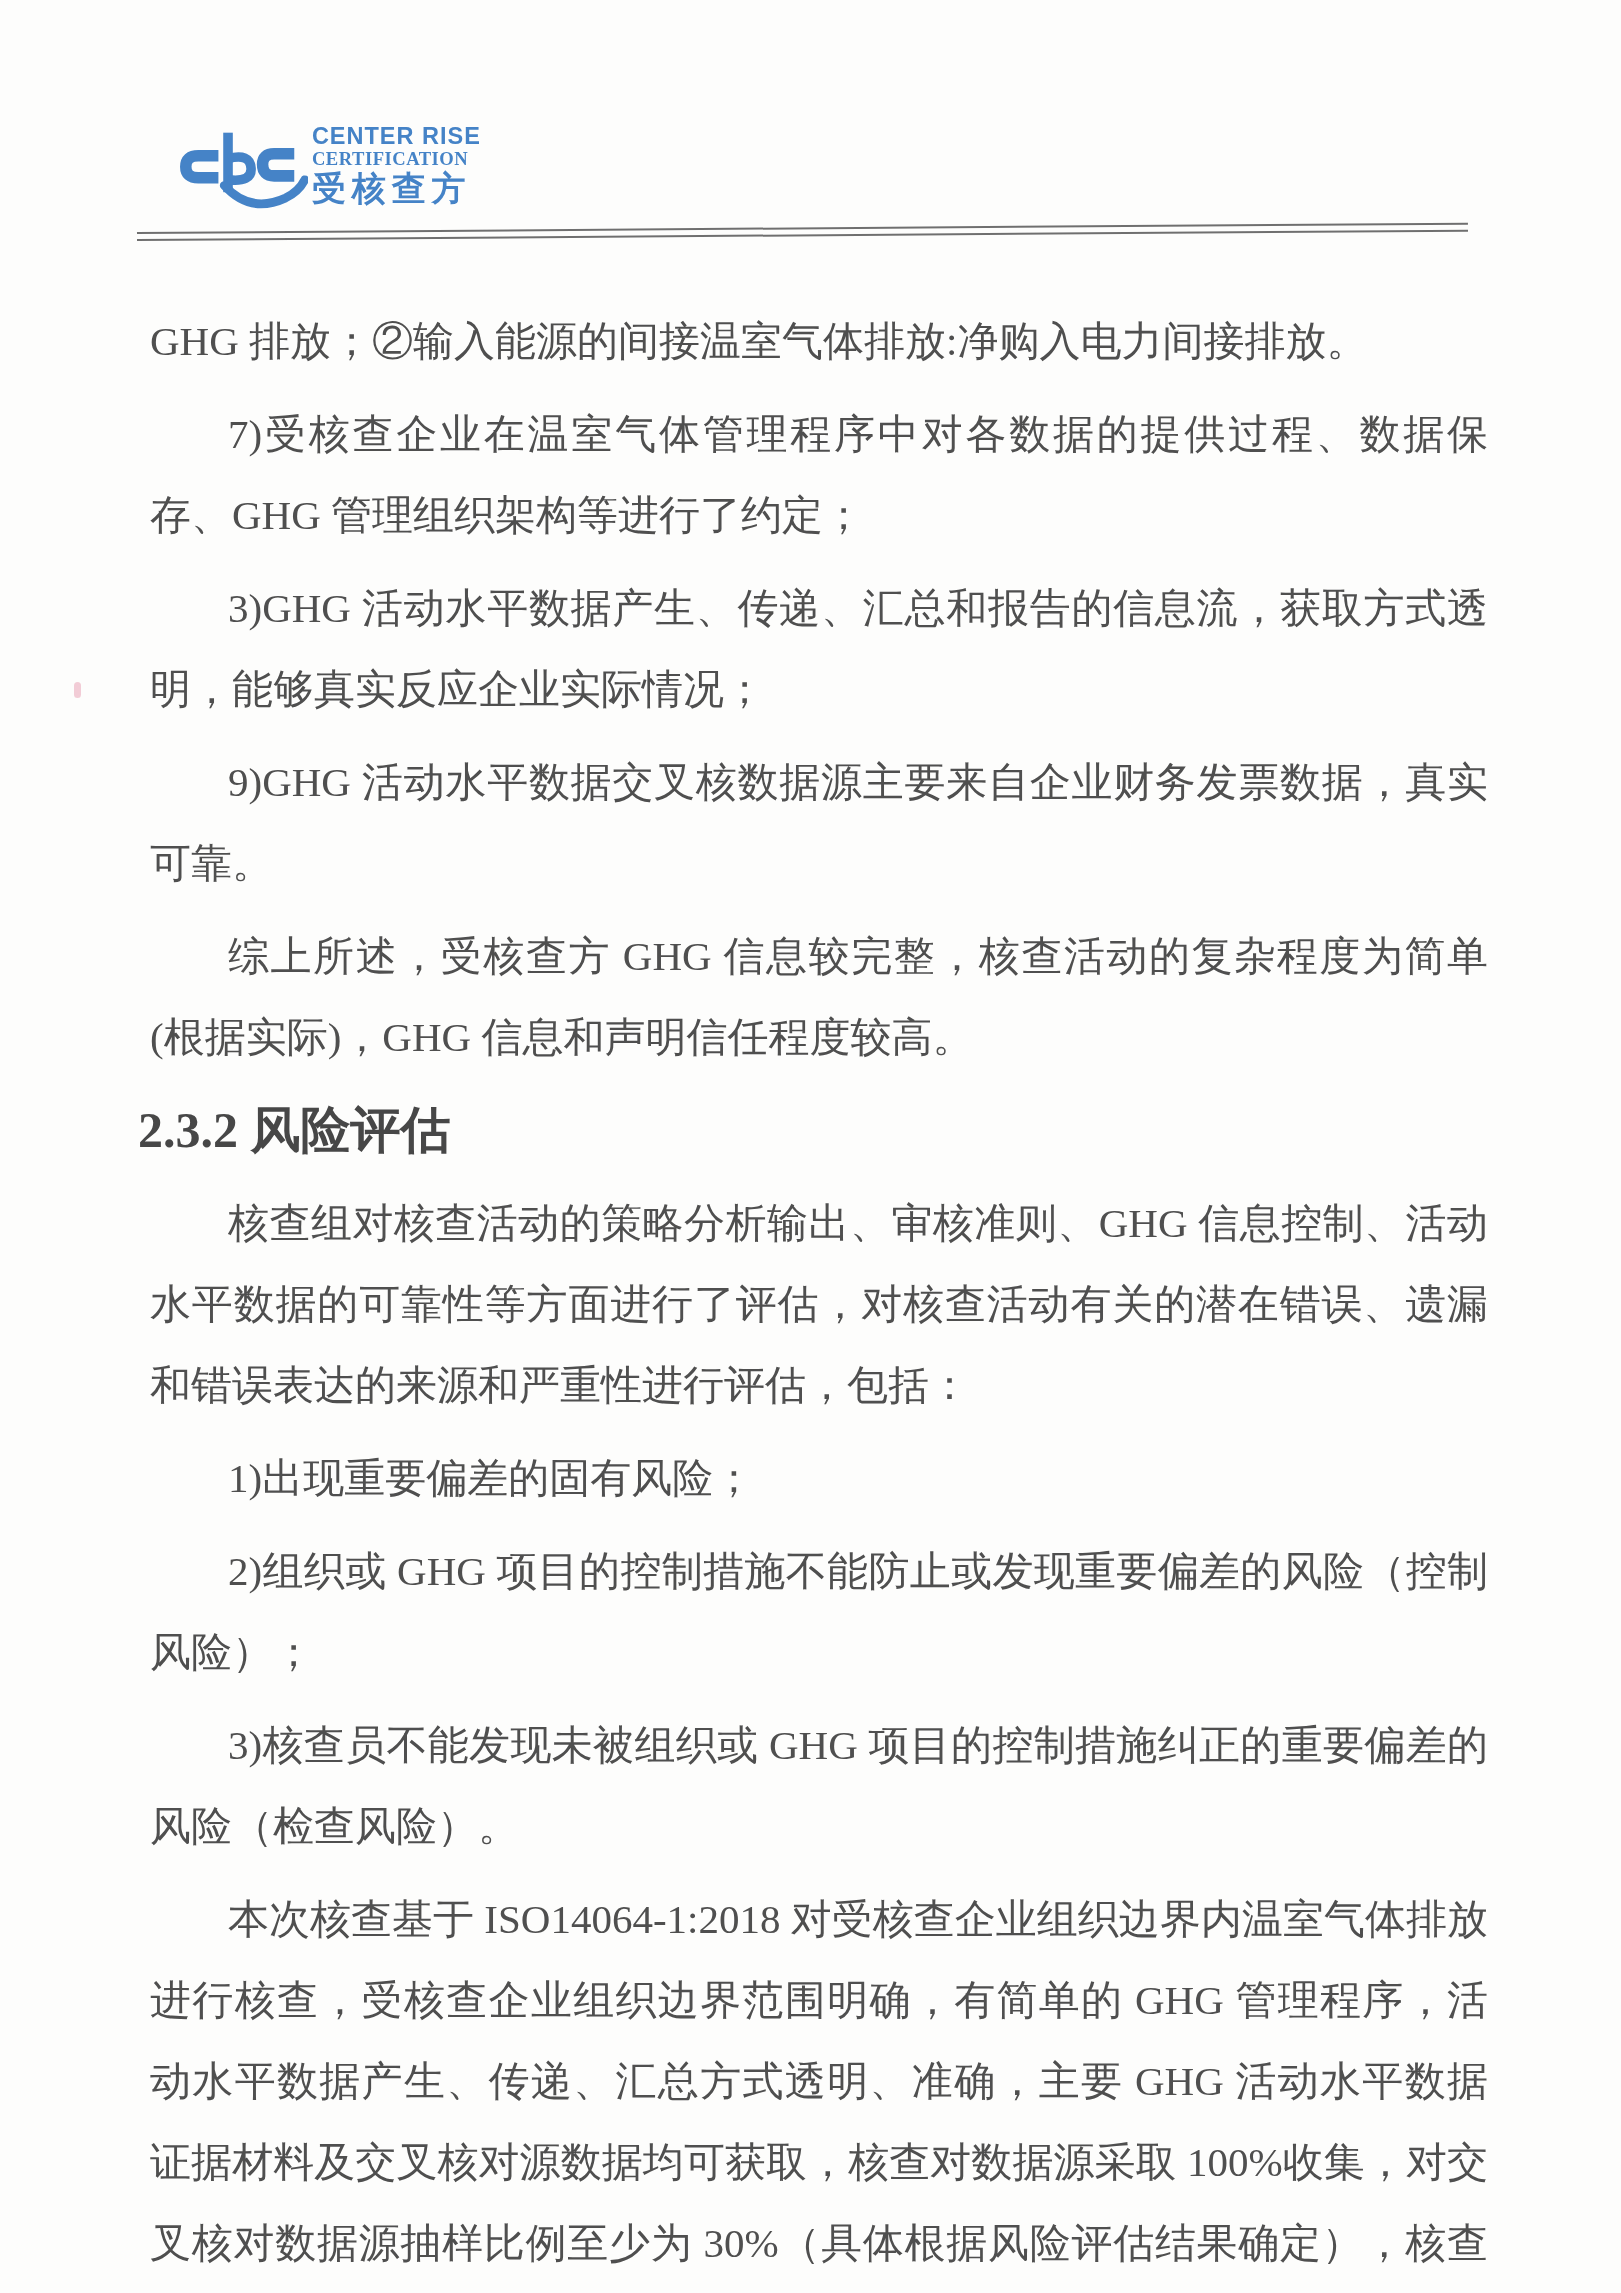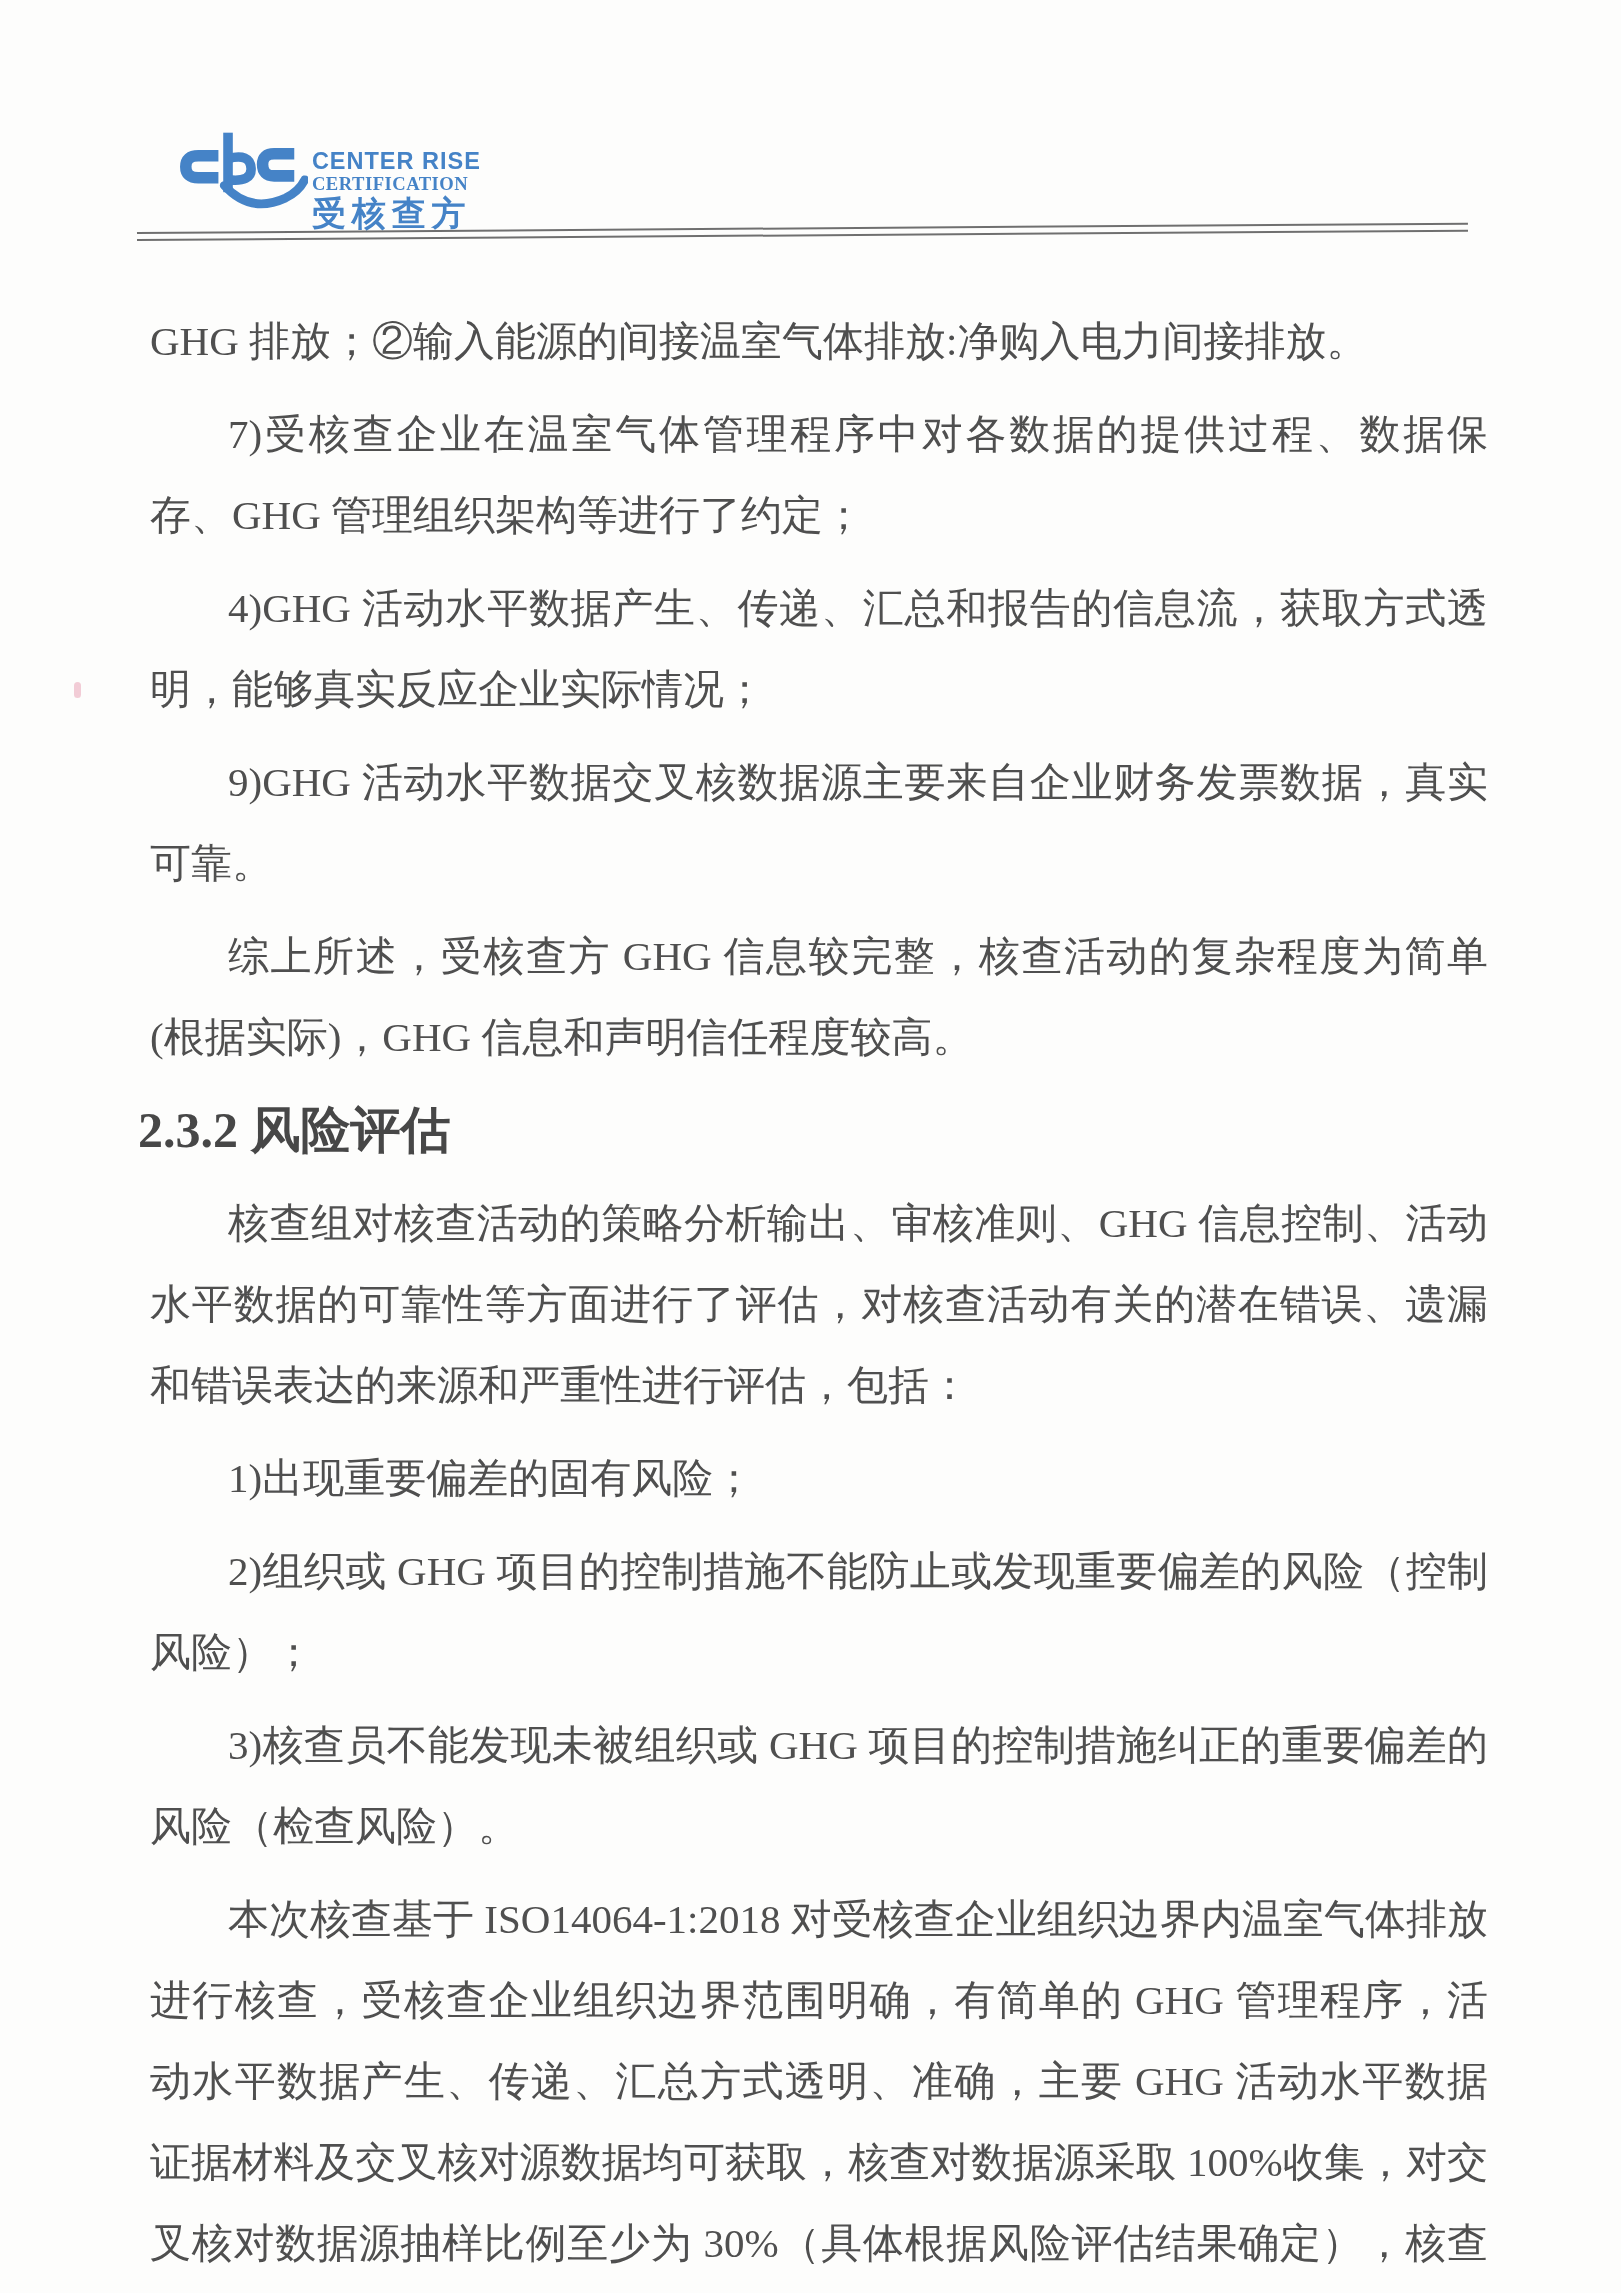--- a/index.html
+++ b/index.html
@@ -11,21 +11,21 @@
     font-family:"Liberation Serif","DejaVu Serif",serif;
   }
   
   .logo{
     position:absolute;left:173px;top:123px;
     display:flex;align-items:flex-start;
   }
   .monogram{display:block;margin-top:2px;}
   .brand-text{
     display:flex;flex-direction:column;
-    margin-left:3.9px;margin-top:26px;
+    margin-left:3.9px;margin-top:1px;
     color:#4583c7;
   }
   .brand-en1{
     font-family:"Liberation Sans","DejaVu Sans",sans-serif;
     font-weight:bold;font-size:23.5px;line-height:24.5px;letter-spacing:1px;
   }
   .brand-en2{
     font-family:Liberation Serif, serif;
     font-weight:bold;font-size:18.6px;line-height:19.6px;letter-spacing:0.5px;
   }
@@ -87,21 +87,21 @@
     </div>
   </header>
 
   <div class="rule"></div>
 
   <div class="artifact"></div>
 
   <main class="content">
     <p class="para">GHG 排放；②输入能源的间接温室气体排放:净购入电力间接排放。</p>
     <p class="para indent">7)受核查企业在温室气体管理程序中对各数据的提供过程、数据保存、GHG 管理组织架构等进行了约定；</p>
-    <p class="para indent">4)GHG 活动水平数据产生、传递、汇总和报告的信息流，获取方式透明，能够真实反应企业实际情况；</p>
+    <p class="para indent">3)GHG 活动水平数据产生、传递、汇总和报告的信息流，获取方式透明，能够真实反应企业实际情况；</p>
     <p class="para indent">9)GHG 活动水平数据交叉核数据源主要来自企业财务发票数据，真实可靠。</p>
     <p class="para indent">综上所述，受核查方 GHG 信息较完整，核查活动的复杂程度为简单(根据实际)，GHG 信息和声明信任程度较高。</p>
     <h2 class="heading">2.3.2 风险评估</h2>
     <p class="para indent">核查组对核查活动的策略分析输出、审核准则、GHG 信息控制、活动水平数据的可靠性等方面进行了评估，对核查活动有关的潜在错误、遗漏和错误表达的来源和严重性进行评估，包括：</p>
     <p class="para indent">1)出现重要偏差的固有风险；</p>
     <p class="para indent">2)组织或 GHG 项目的控制措施不能防止或发现重要偏差的风险（控制风险）；</p>
     <p class="para indent">3)核查员不能发现未被组织或 GHG 项目的控制措施纠正的重要偏差的风险（检查风险）。</p>
     <p class="para indent">本次核查基于 ISO14064-1:2018 对受核查企业组织边界内温室气体排放进行核查，受核查企业组织边界范围明确，有简单的 GHG 管理程序，活动水平数据产生、传递、汇总方式透明、准确，主要 GHG 活动水平数据证据材料及交叉核对源数据均可获取，核查对数据源采取 100%收集，对交叉核对数据源抽样比例至少为 30%（具体根据风险评估结果确定），核查复杂程度简单，因此本次核查出现以</p>
   </main>
 

